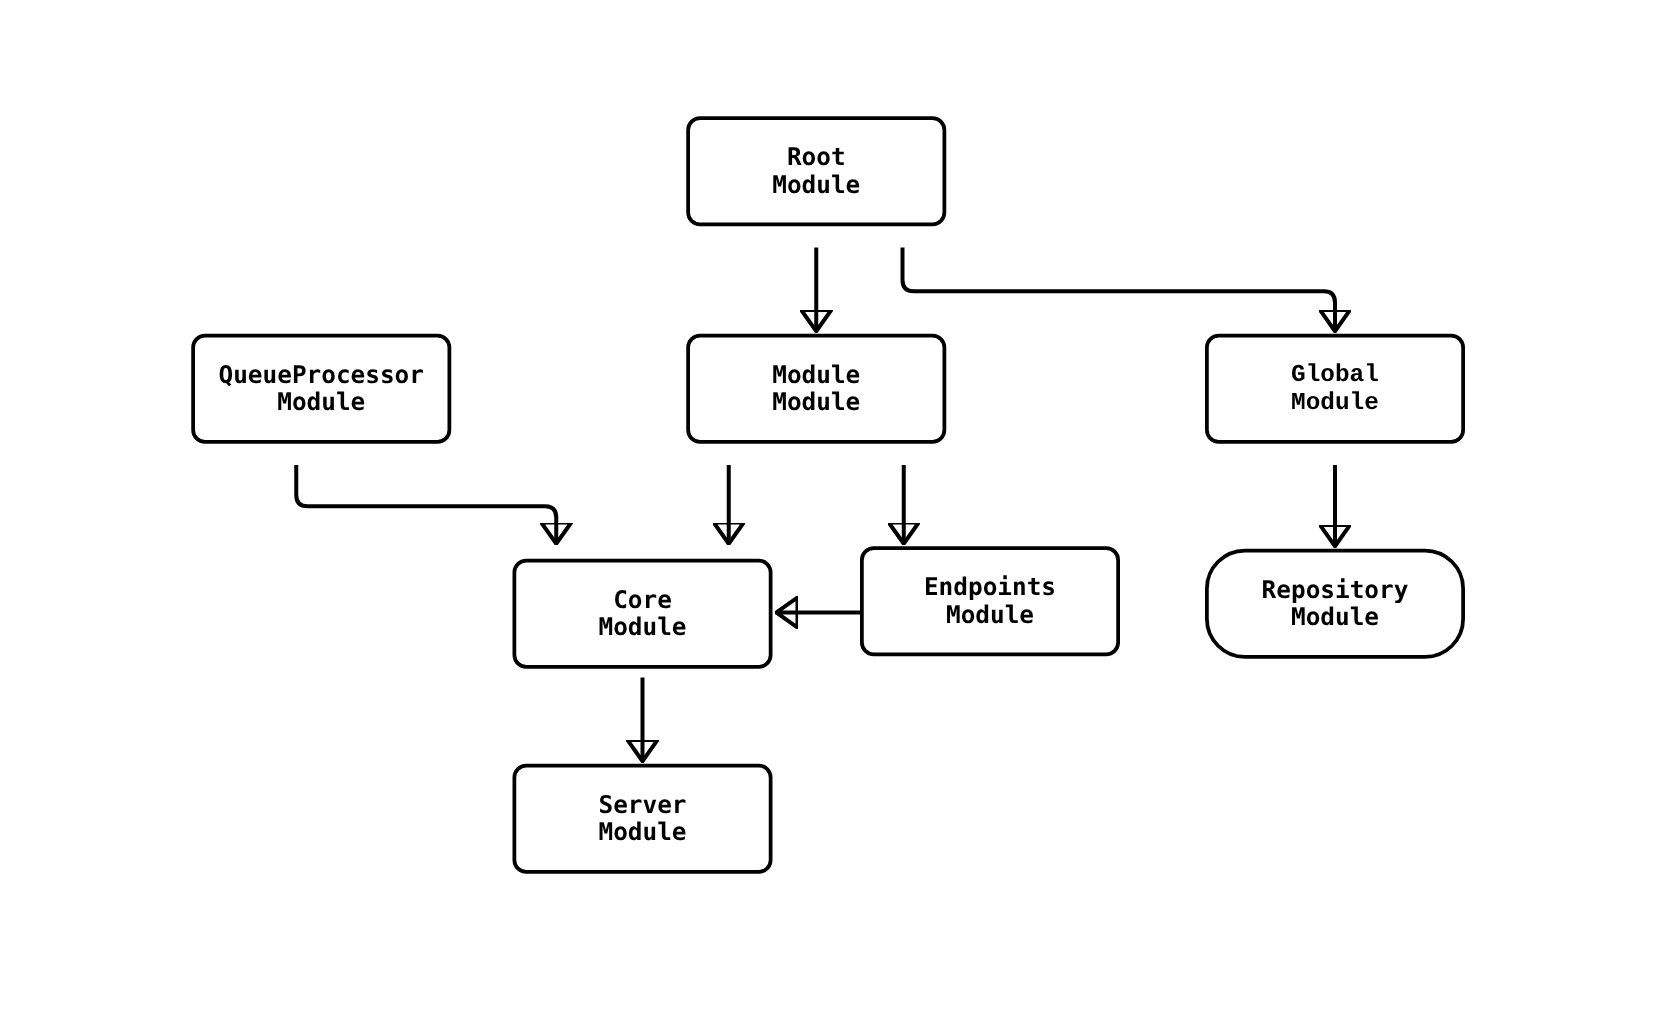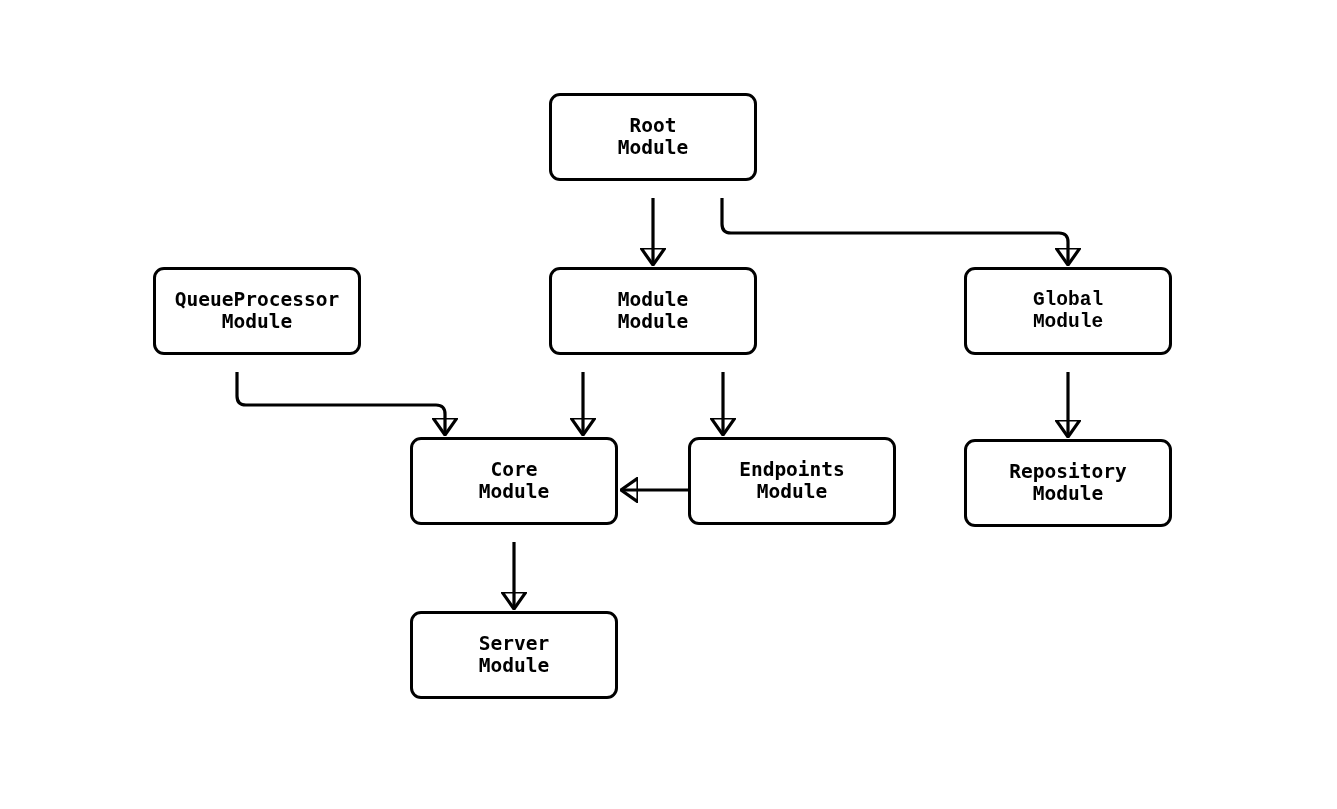--- a/index.html
+++ b/index.html
@@ -65,31 +65,31 @@
   <div class="node" style="left:549px; top:267px;">
     <span>Module</span>
     <span>Module</span>
   </div>
 
   <div class="node" style="left:964px; top:267px;font-family:Liberation Mono, monospace;">
     <span>Global</span>
     <span>Module</span>
   </div>
 
-  <div class="node" style="left:410px; top:437px;">
+  <div class="node" style="left:410px; top:447px;">
     <span>Core</span>
     <span>Module</span>
   </div>
 
   <div class="node" style="left:688px; top:437px;">
     <span>Endpoints</span>
     <span>Module</span>
   </div>
 
-  <div class="node" style="left:964px; top:439px;">
+  <div class="node" style="left:964px; top:439px;border-radius:32px;">
     <span>Repository</span>
     <span>Module</span>
   </div>
 
   <div class="node" style="left:410px; top:611px;">
     <span>Server</span>
     <span>Module</span>
   </div>
 
   <svg class="edges" width="1337" height="809" viewBox="0 0 1337 809">

